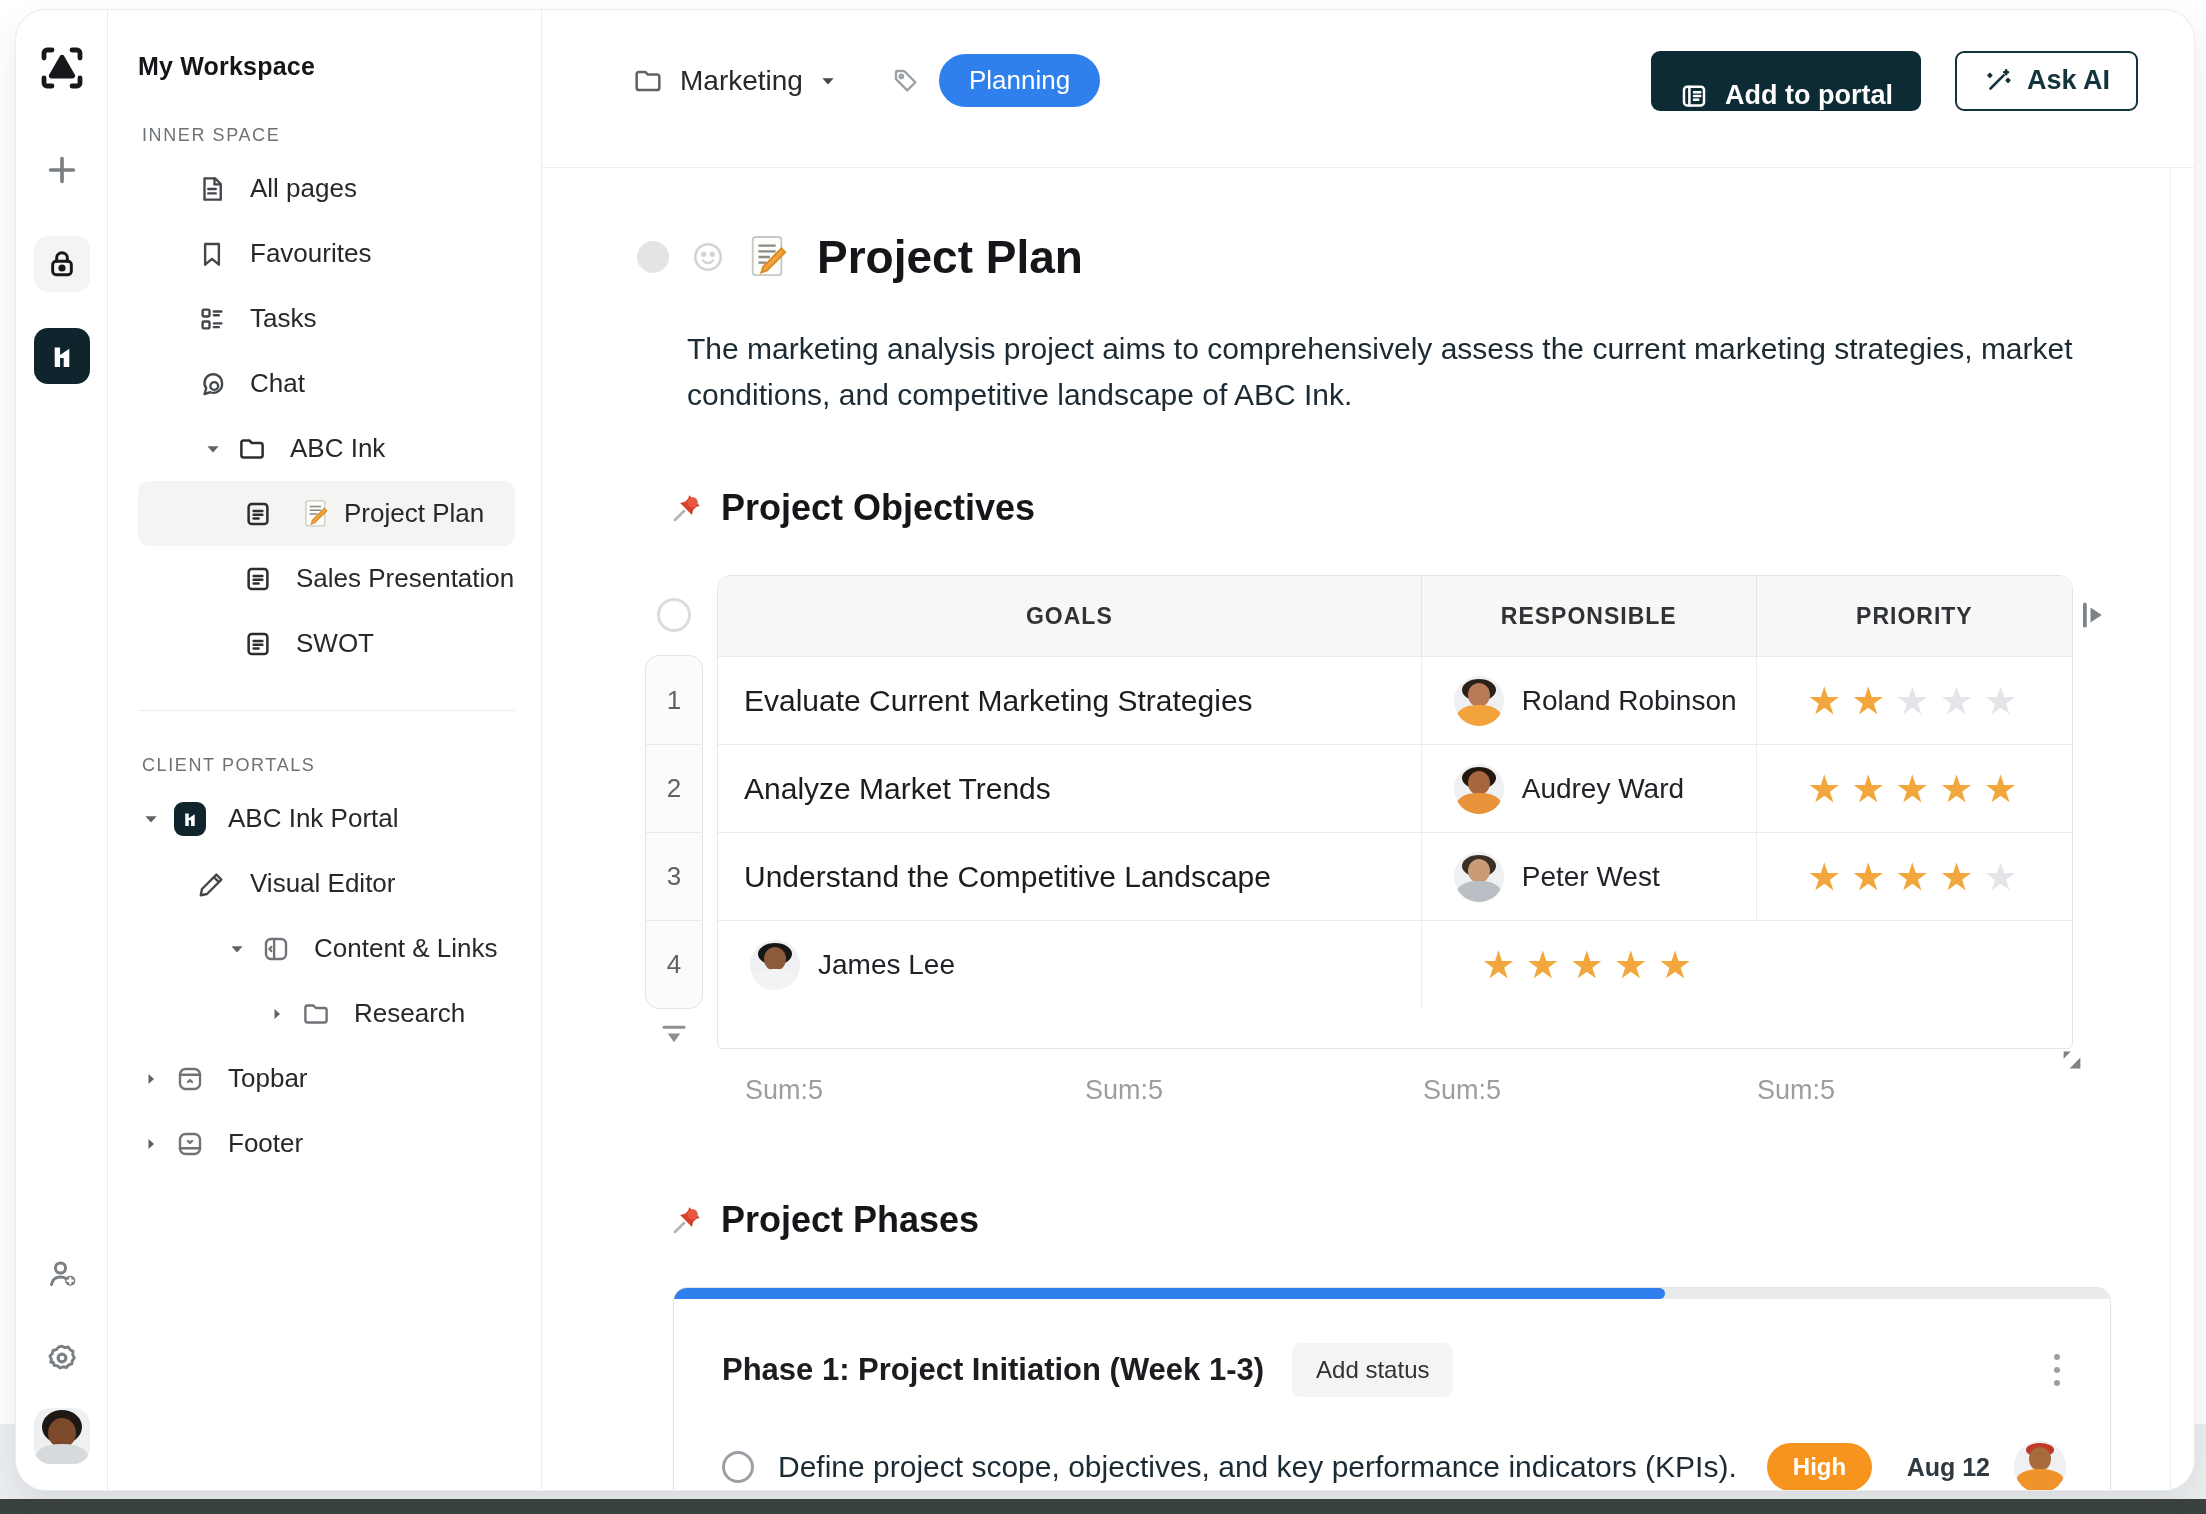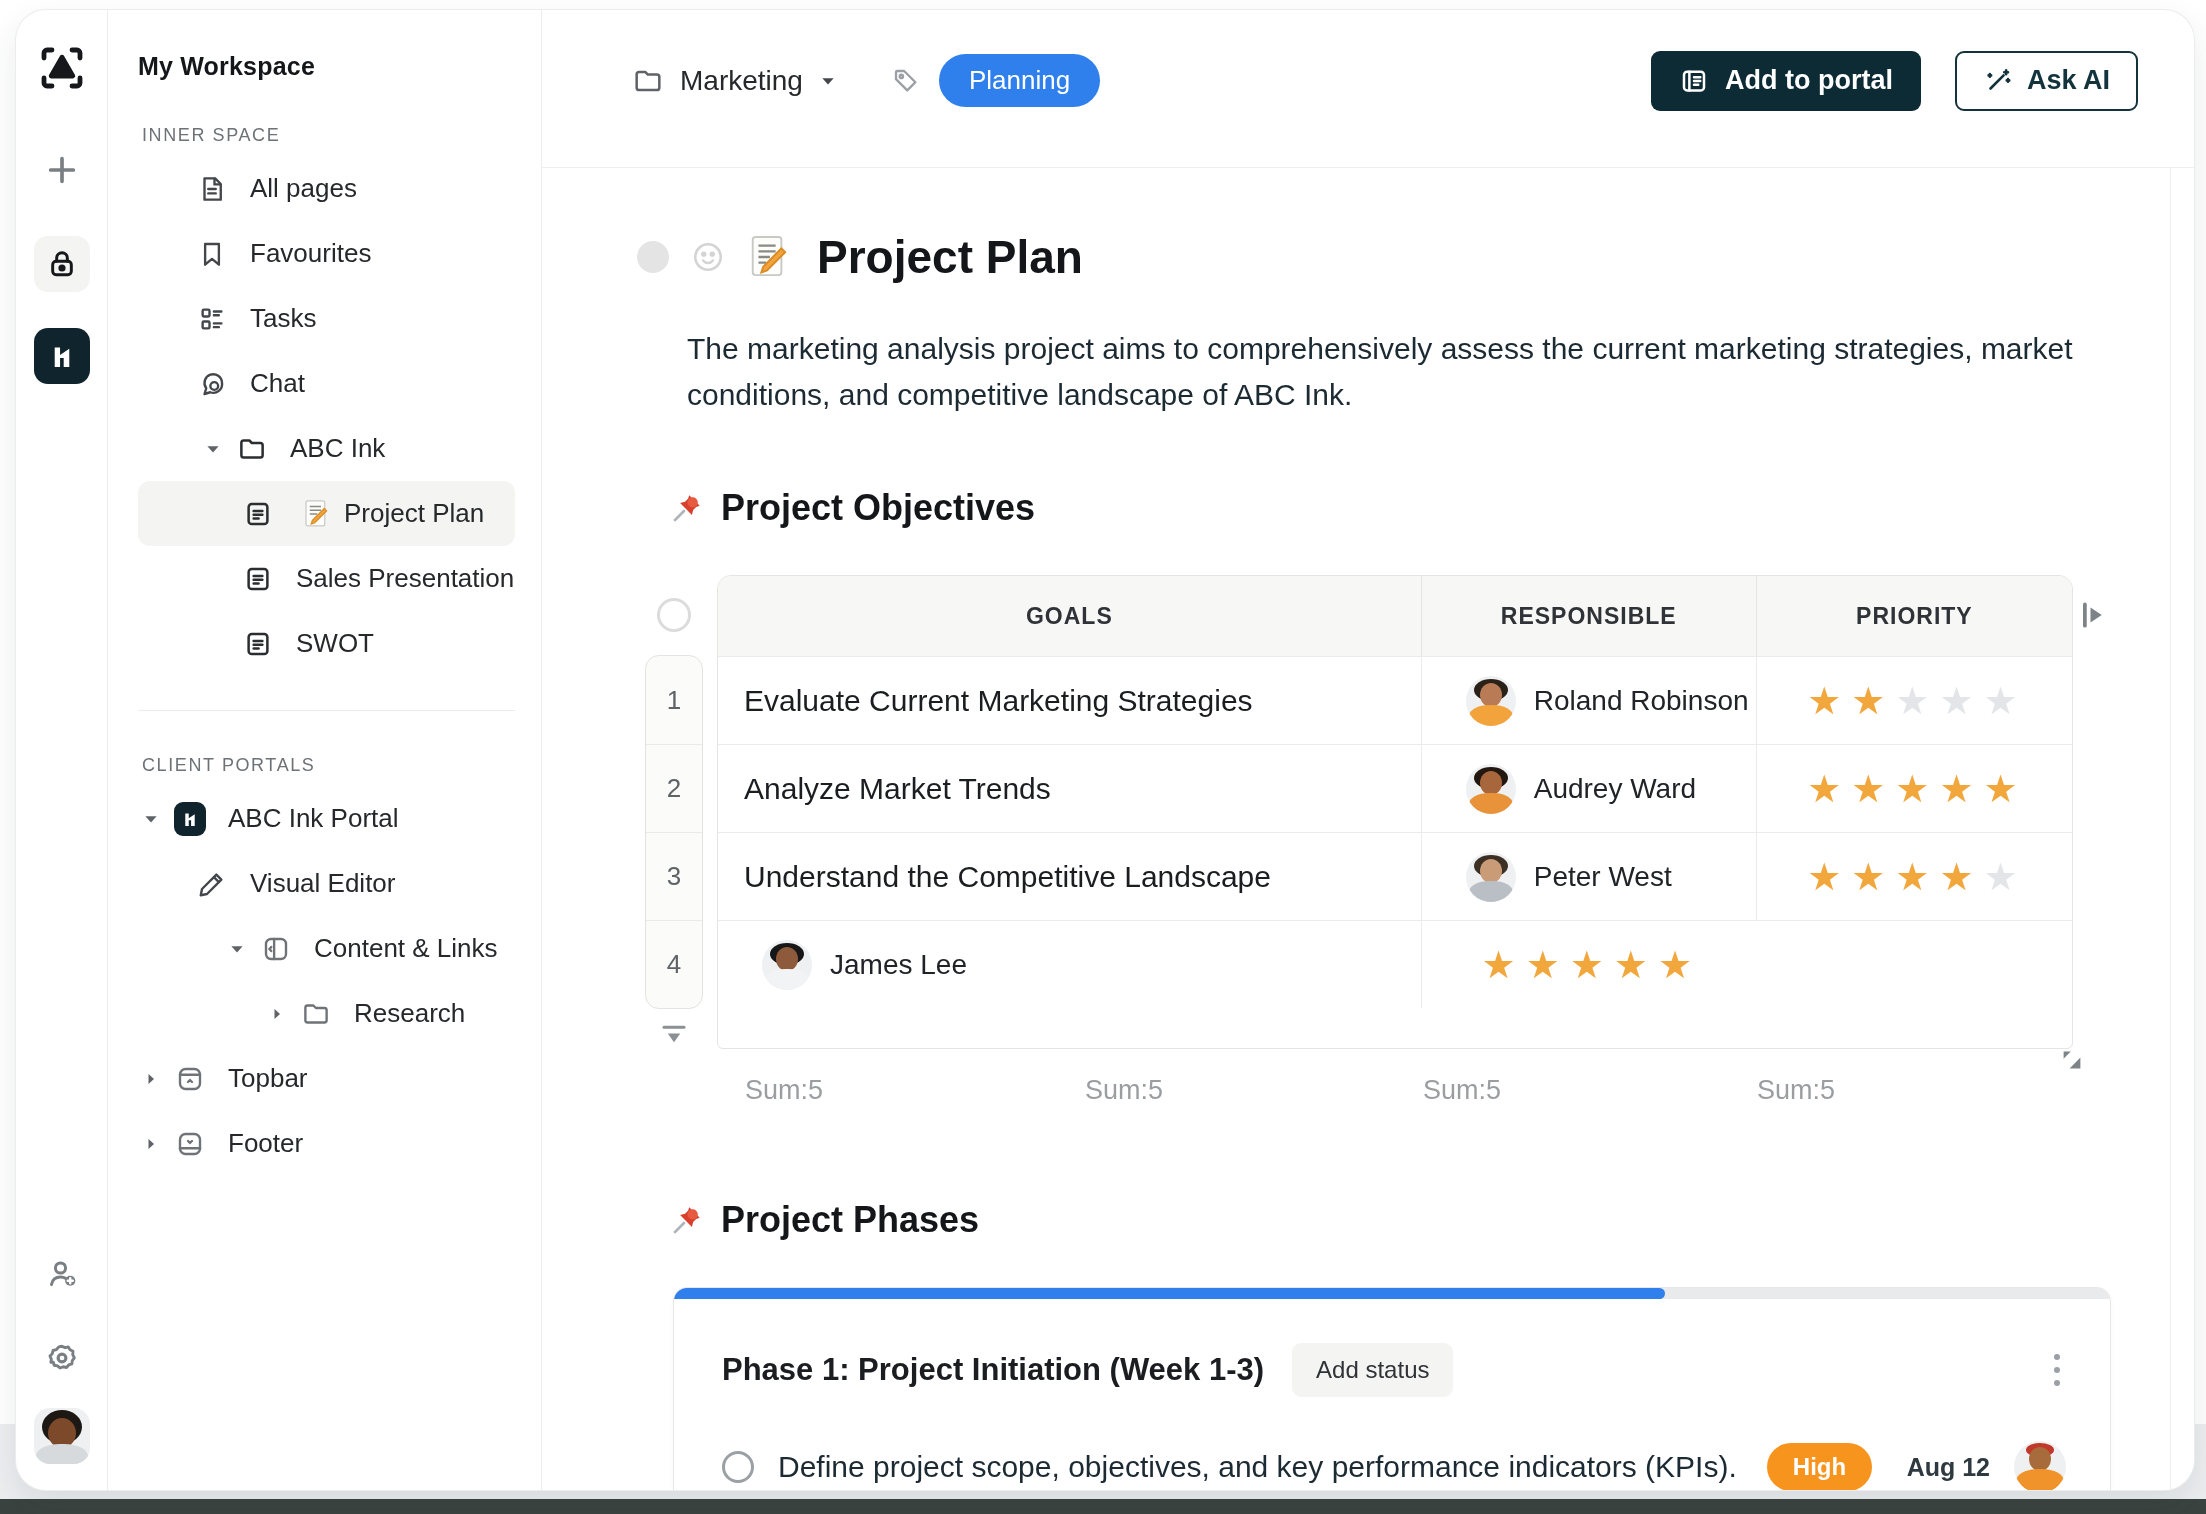--- a/index.html
+++ b/index.html
@@ -50,21 +50,21 @@
 
   
   .main { flex:1; position:relative; display:flex; flex-direction:column; min-width:0; }
   .scroll-edge { position:absolute; top:158px; bottom:0; right:23px; width:1px; background:#ededed; }
 
   .topbar { height:158px; flex:none; border-bottom:1px solid #efefef; display:flex; align-items:center; padding:0 56px 16px 90px; }
   .crumb { display:flex; align-items:center; gap:16px; font-size:28px; color:#26282b; cursor:pointer; }
   .tag-group { display:flex; align-items:center; gap:18px; margin-left:54px; }
   .pill-blue { background:#2f80ed; color:#fff; font-size:26px; padding:11px 30px; border-radius:999px; cursor:pointer; }
   .topbar .actions { margin-left:auto; display:flex; gap:34px; }
-  .btn-dark { display:flex; align-items:center; gap:16px; background:#0d2b35; color:#fff; font-size:27px; font-weight:700; border:none; border-radius:9px; padding:0 28px; height:60px; cursor:pointer; }
+  .btn-dark { display:flex; align-items:flex-end; gap:16px; background:#0d2b35; color:#fff; font-size:27px; font-weight:700; border:none; border-radius:9px; padding:0 28px; height:60px; cursor:pointer; }
   .btn-ghost { display:flex; align-items:center; gap:14px; background:#fff; color:#13333d; font-size:27px; font-weight:700; border:2px solid #14323c; border-radius:9px; padding:0 26px; height:60px; cursor:pointer; }
 
   .content { flex:1; position:relative; padding:62px 70px 0 95px; overflow:hidden; }
 
   .title-row { display:flex; align-items:center; gap:22px; }
   .dot-grey { width:32px; height:32px; border-radius:50%; background:#e4e4e4; }
   .page-title { font-size:46px; font-weight:700; color:#141619; margin-left:6px; }
 
   .desc-wrap { position:relative; margin:42px 0 0 50px; width:1420px; }
   .desc { font-size:30px; line-height:1.52; color:#1c2a33; }
@@ -82,21 +82,21 @@
   .filter-ic { margin-top:14px; cursor:pointer; }
 
   .tbl { border:1px solid #e4e4e2; border-radius:14px 14px 6px 6px; overflow:visible; position:relative; }
   .tbl-header { display:grid; grid-template-columns:51.9% 24.75% 23.35%; background:#f7f7f5; border-radius:13px 13px 0 0; height:80px; }
   .th { display:flex; align-items:center; justify-content:center; font-size:23px; font-weight:700; letter-spacing:1px; color:#2f3237; border-left:1px solid #e4e4e2; cursor:pointer; }
   .th:first-child { border-left:none; }
   .tbl-row { display:grid; grid-template-columns:51.9% 24.75% 23.35%; height:88px; border-top:1px solid #eceMce9; border-top:1px solid #ebebe9; background:#fff; }
   .td { display:flex; align-items:center; border-left:1px solid #ebebe9; }
   .td:first-child { border-left:none; }
   .td-goal { padding-left:26px; font-size:30px; color:#1b1d21; }
-  .td-person { padding-left:44px; gap:18px; font-size:28px; color:#202327; }
+  .td-person { padding-left:32px; gap:18px; font-size:28px; color:#202327; }
   .td-stars { justify-content:center; gap:6px; font-size:38px; letter-spacing:4px; }
   .star.filled { color:#f2a73d; }
   .star.empty { color:#e3e5e8; }
 
   .insert-col-ic { position:absolute; right:-34px; top:24px; cursor:pointer; }
   .resize-ic { position:absolute; right:-12px; bottom:-24px; cursor:pointer; }
 
   .sum-row { position:relative; height:44px; margin-top:26px; font-size:27px; color:#9a9ea1; }
   .sum-row span { position:absolute; top:0; }
   .sum-0 { left:100px; } .sum-1 { left:440px; } .sum-2 { left:778px; } .sum-3 { left:1112px; }

